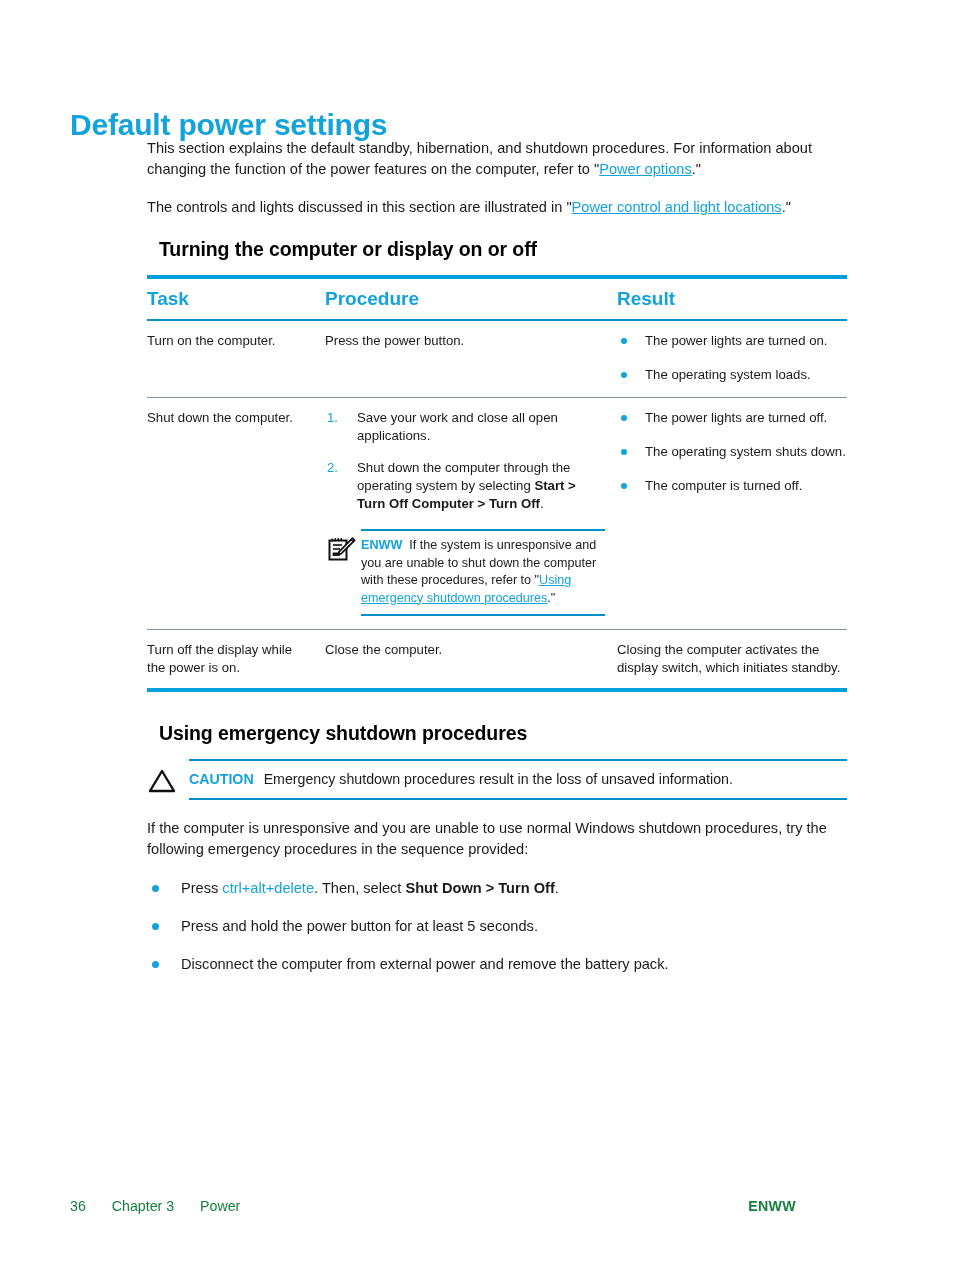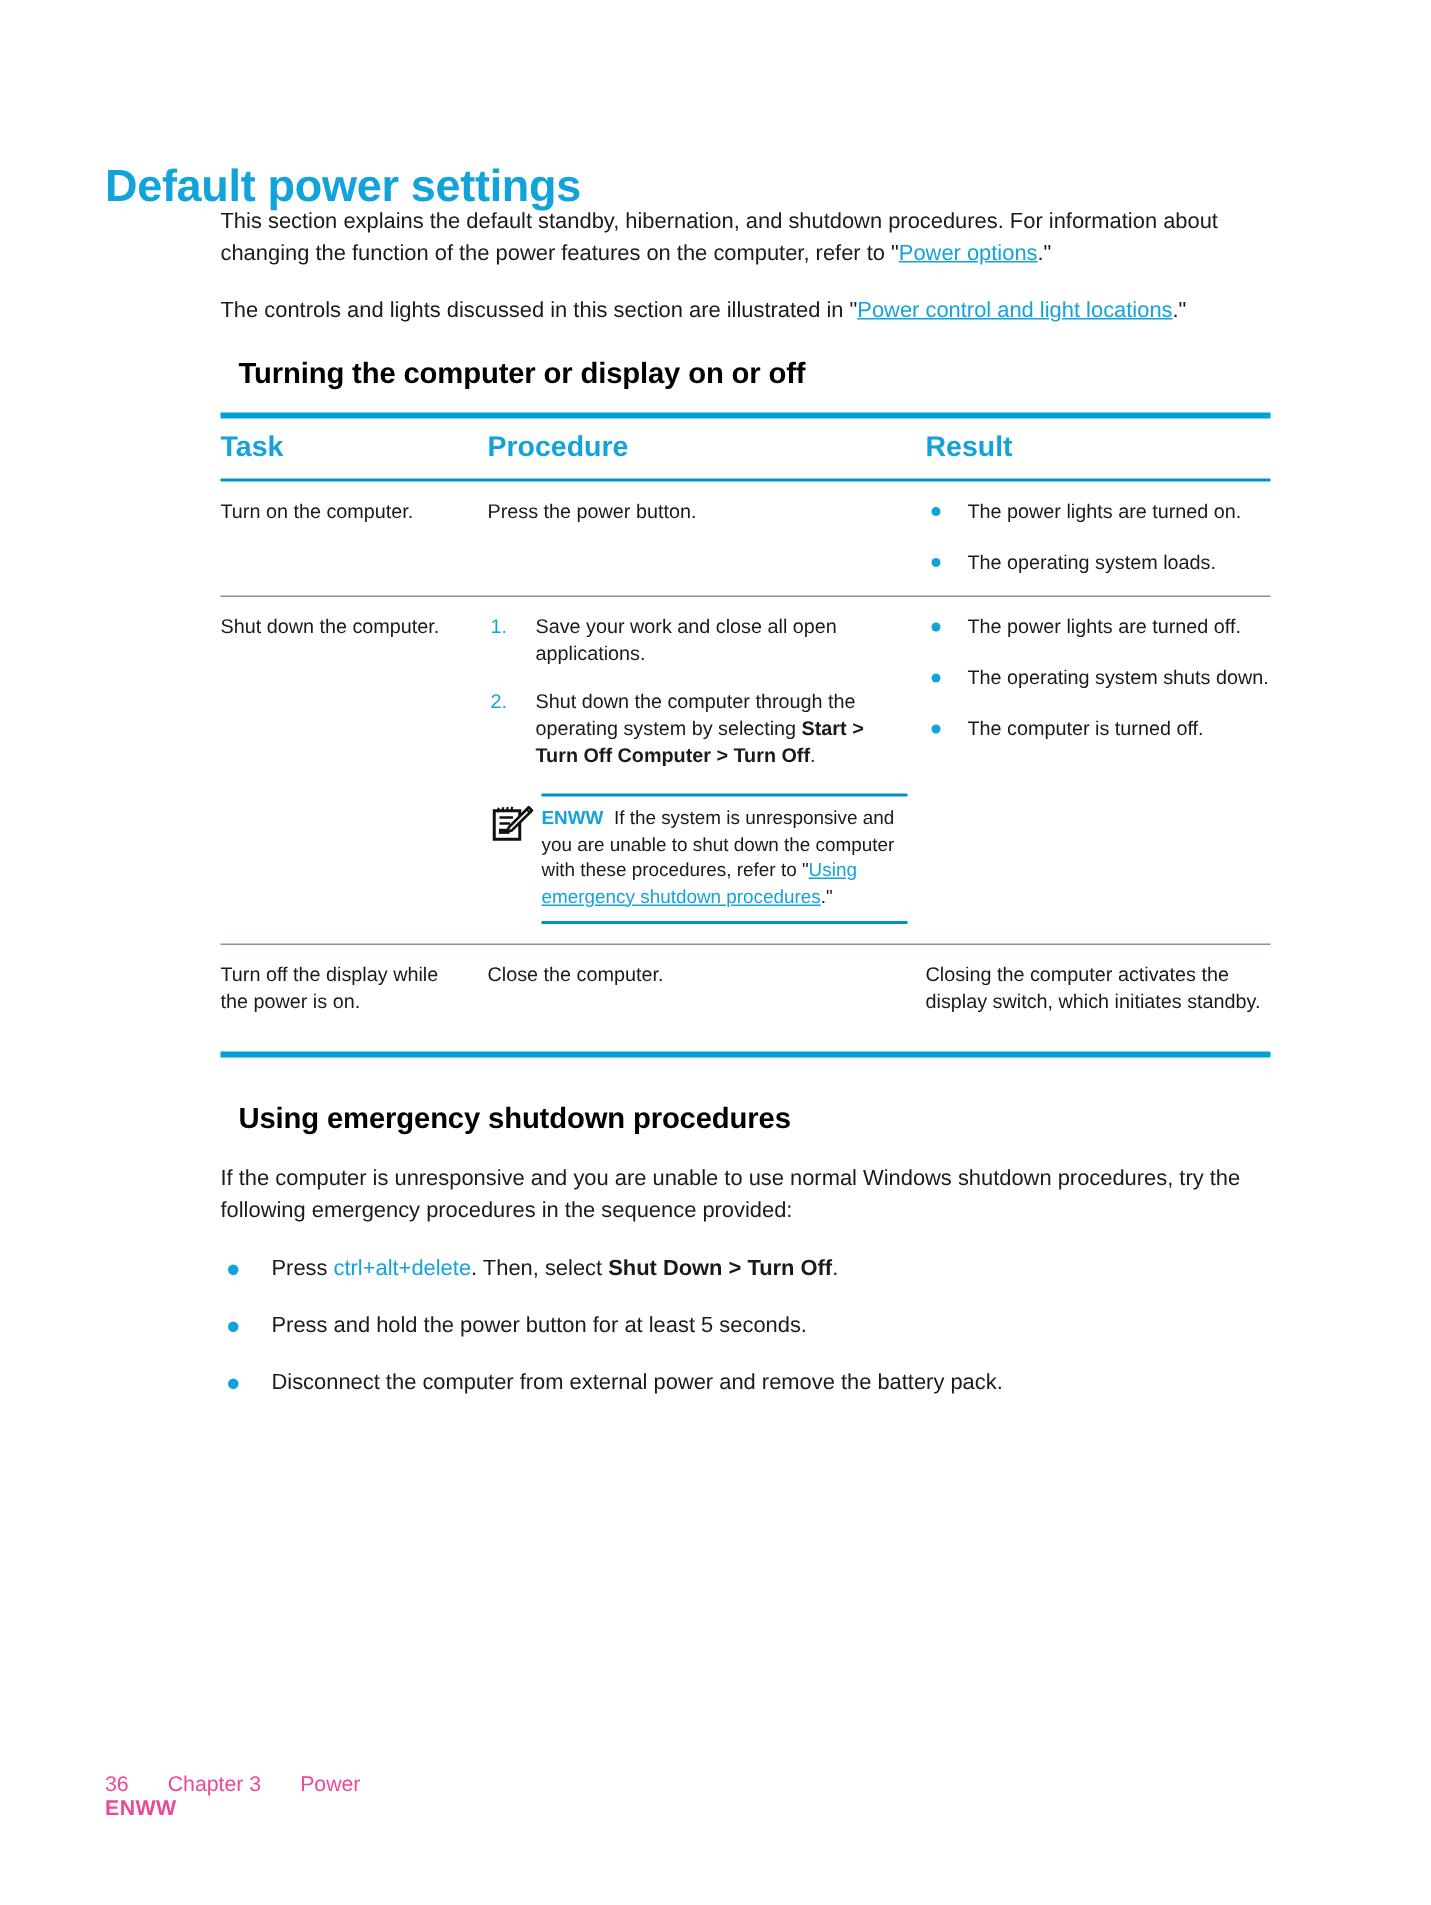--- a/index.html
+++ b/index.html
@@ -59,21 +59,21 @@
 
   .trow { display: flex; }
   .trow.header {
     padding: 9px 0 9px 0;
     border-bottom: 2px solid #0090C8;
   }
   .trow.data {
     border-bottom: 1px solid #7d95a5;
     padding: 11px 0 13px 0;
   }
-  .trow.data.last { border-bottom: none; padding-bottom: 24px; }
+  .trow.data.last { border-bottom: none; padding-bottom: 11px; }
 
   .col-task   { width: 178px; padding-right: 12px; }
   .col-proc   { width: 292px; padding-right: 14px; }
   .col-result { width: 230px; }
 
   .th {
     color: #12A3DB;
     font-weight: bold;
     font-size: 19px;
   }
@@ -195,22 +195,21 @@
   
   .footer {
     position: absolute;
     left: 70px;
     right: 70px;
     bottom: 56px;
     display: flex;
     justify-content: space-between;
     align-items: baseline;
     font-size: 14.2px;
-    color: #ec4899;
-    flex-direction: column;
+    color: #15803d;
   }
   .footer-left { display: flex; gap: 26px; }
   .footer-right { font-weight: bold; letter-spacing: 0.3px; }
 </style>
 </head>
 <body>
 
 <div class="page">
 
   <h1 class="page-title">Default power settings</h1>
@@ -297,20 +296,32 @@
         <div class="col-task cell-text">Turn off the display while the power is on.</div>
         <div class="col-proc cell-text">Close the computer.</div>
         <div class="col-result cell-text">Closing the computer activates the display switch, which initiates standby.</div>
       </div>
 
       <div class="tbl-botbar"></div>
     </div>
 
     <h2 class="section" style="margin-top:30px;">Using emergency shutdown procedures</h2>
 
+    <div class="cautionbox">
+      <div class="caution-icon">
+        <svg width="30" height="26" viewBox="0 0 30 26" aria-hidden="true">
+          <path d="M15 3 L27 23 L3 23 Z" fill="#ffffff" stroke="#111111" stroke-width="2.4" stroke-linejoin="round"></path>
+        </svg>
+      </div>
+      <div class="caution-body">
+        <div class="caution-text">
+          <span class="caution-label">CAUTION</span><span>Emergency shutdown procedures result in the loss of unsaved information.</span>
+        </div>
+      </div>
+    </div>
 
     <p class="body" style="margin-top:18px;">If the computer is unresponsive and you are unable to use normal Windows shutdown procedures, try the following emergency procedures in the sequence provided:</p>
 
     <ul class="mainlist">
       <li>
         <span>Press </span><span class="keycombo">ctrl+alt+delete</span><span>. Then, select </span><b>Shut Down &gt; Turn Off</b><span>.</span>
       </li>
       <li>Press and hold the power button for at least 5 seconds.</li>
       <li>Disconnect the computer from external power and remove the battery pack.</li>
     </ul>

